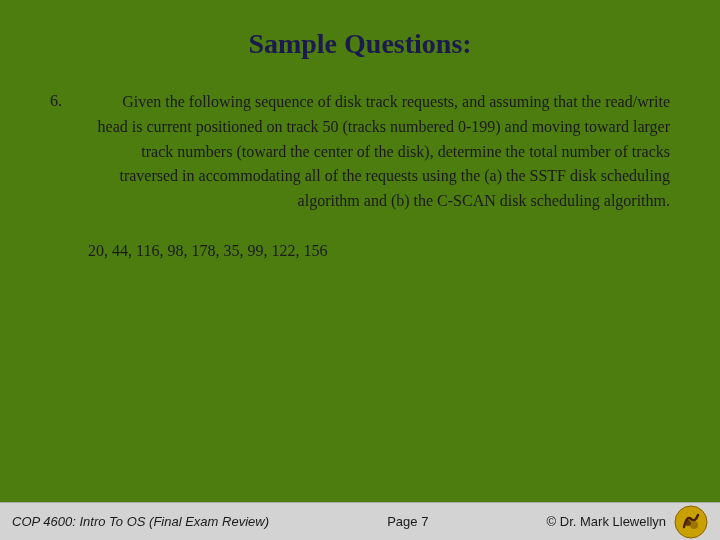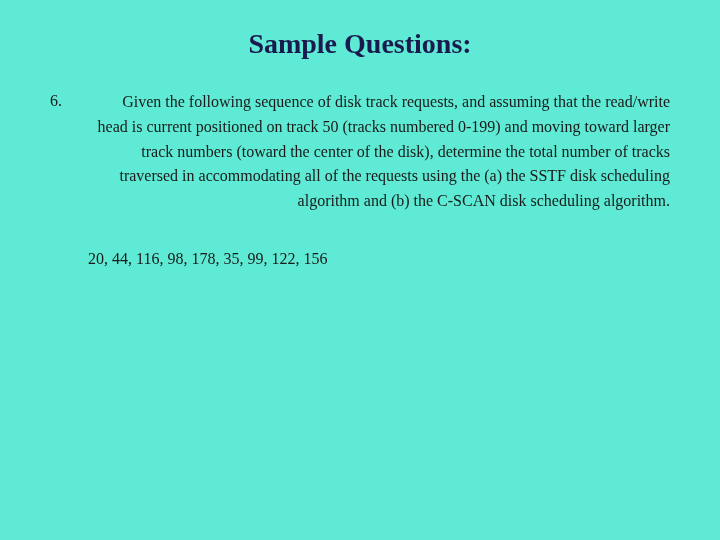--- a/index.html
+++ b/index.html
@@ -13,21 +13,21 @@
       height: 540px;
       background: #ffffff;
       font-family: 'Times New Roman', Times, serif;
       position: relative;
       overflow: hidden;
     }
 
     .slide-container {
       width: 720px;
       height: 540px;
-      background: #5eead4;
+      background: #4d7c0f;
       position: relative;
       display: flex;
       flex-direction: column;
     }
 
     .slide-title {
       text-align: center;
       font-size: 28px;
       font-weight: bold;
       color: #1a1a4e;
@@ -62,21 +62,21 @@
       line-height: 1.55;
       font-family: 'Times New Roman', Times, serif;
       text-align: right;
     }
 
     .track-sequence {
       font-size: 16px;
       color: #1a1a1a;
       font-family: 'Times New Roman', Times, serif;
       padding-left: 38px;
-      margin-top: 8px;
+      margin-top: 0;
       line-height: 1.6;
     }
 
     .slide-footer {
       display: flex;
       flex-direction: row;
       align-items: center;
       justify-content: space-between;
       background: #d3d3d3;
       border-top: 1px solid #aaaaaa;
@@ -125,13 +125,28 @@
 
   <div class="slide-content">
     <div class="question-block">
       <div class="question-number">6.</div>
       <div class="question-text">Given the following sequence of disk track requests, and assuming that the read/write head is current positioned on track 50 (tracks numbered 0-199) and moving toward larger track numbers (toward the center of the disk), determine the total number of tracks traversed in accommodating all of the requests using the (a) the SSTF disk scheduling algorithm and (b) the C-SCAN disk scheduling algorithm.</div>
     </div>
 
     <div class="track-sequence">20, 44, 116, 98, 178, 35, 99, 122, 156</div>
   </div>
 
+  <div class="slide-footer">
+    <div class="footer-left">COP 4600: Intro To OS  (Final Exam Review)</div>
+    <div class="footer-center">Page 7</div>
+    <div class="footer-right">
+      <span>© Dr. Mark Llewellyn</span>
+      <div class="logo-circle">
+        <svg class="logo-svg" viewBox="0 0 34 34" xmlns="http://www.w3.org/2000/svg">
+          <circle cx="17" cy="17" r="16" fill="#c8a000" stroke="#8b6000" stroke-width="1"></circle>
+          <path d="M10 22 Q13 10 17 14 Q21 18 24 10" stroke="#4a2000" stroke-width="2.5" fill="none" stroke-linecap="round"></path>
+          <circle cx="20" cy="20" r="4" fill="#8b6000" opacity="0.7"></circle>
+          <circle cx="14" cy="18" r="3" fill="#4a2000" opacity="0.8"></circle>
+        </svg>
+      </div>
+    </div>
+  </div>
 </div>
 
 </body></html>

